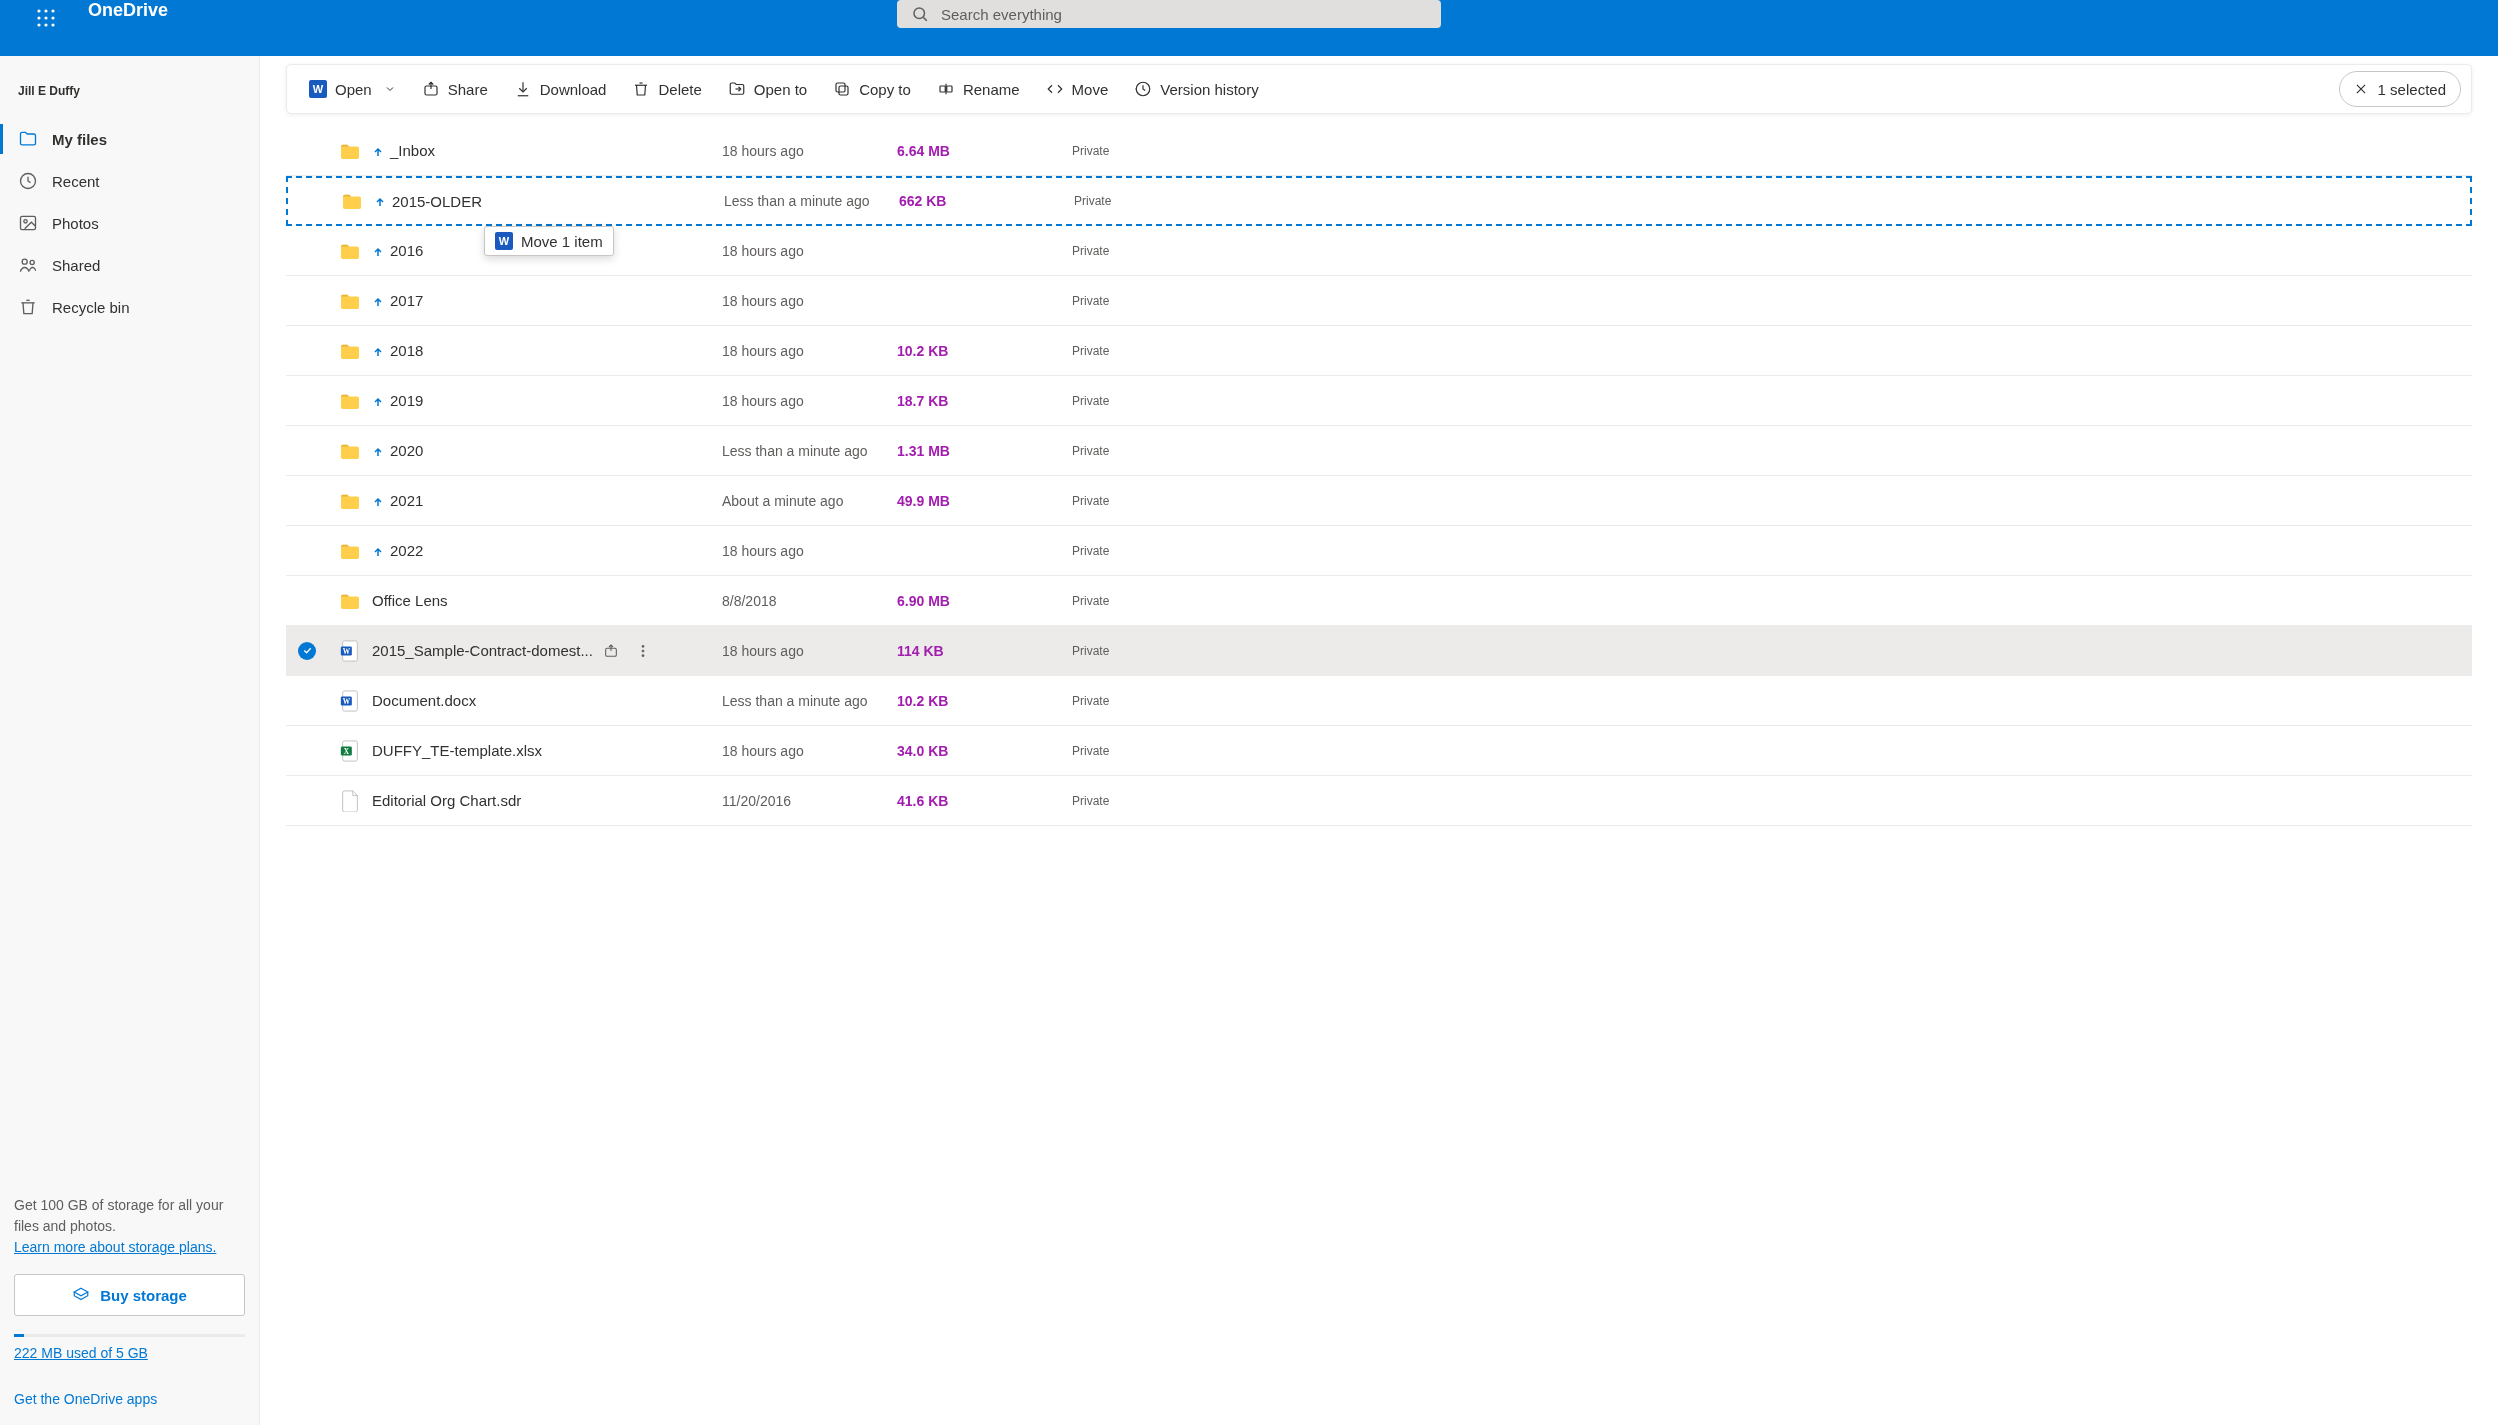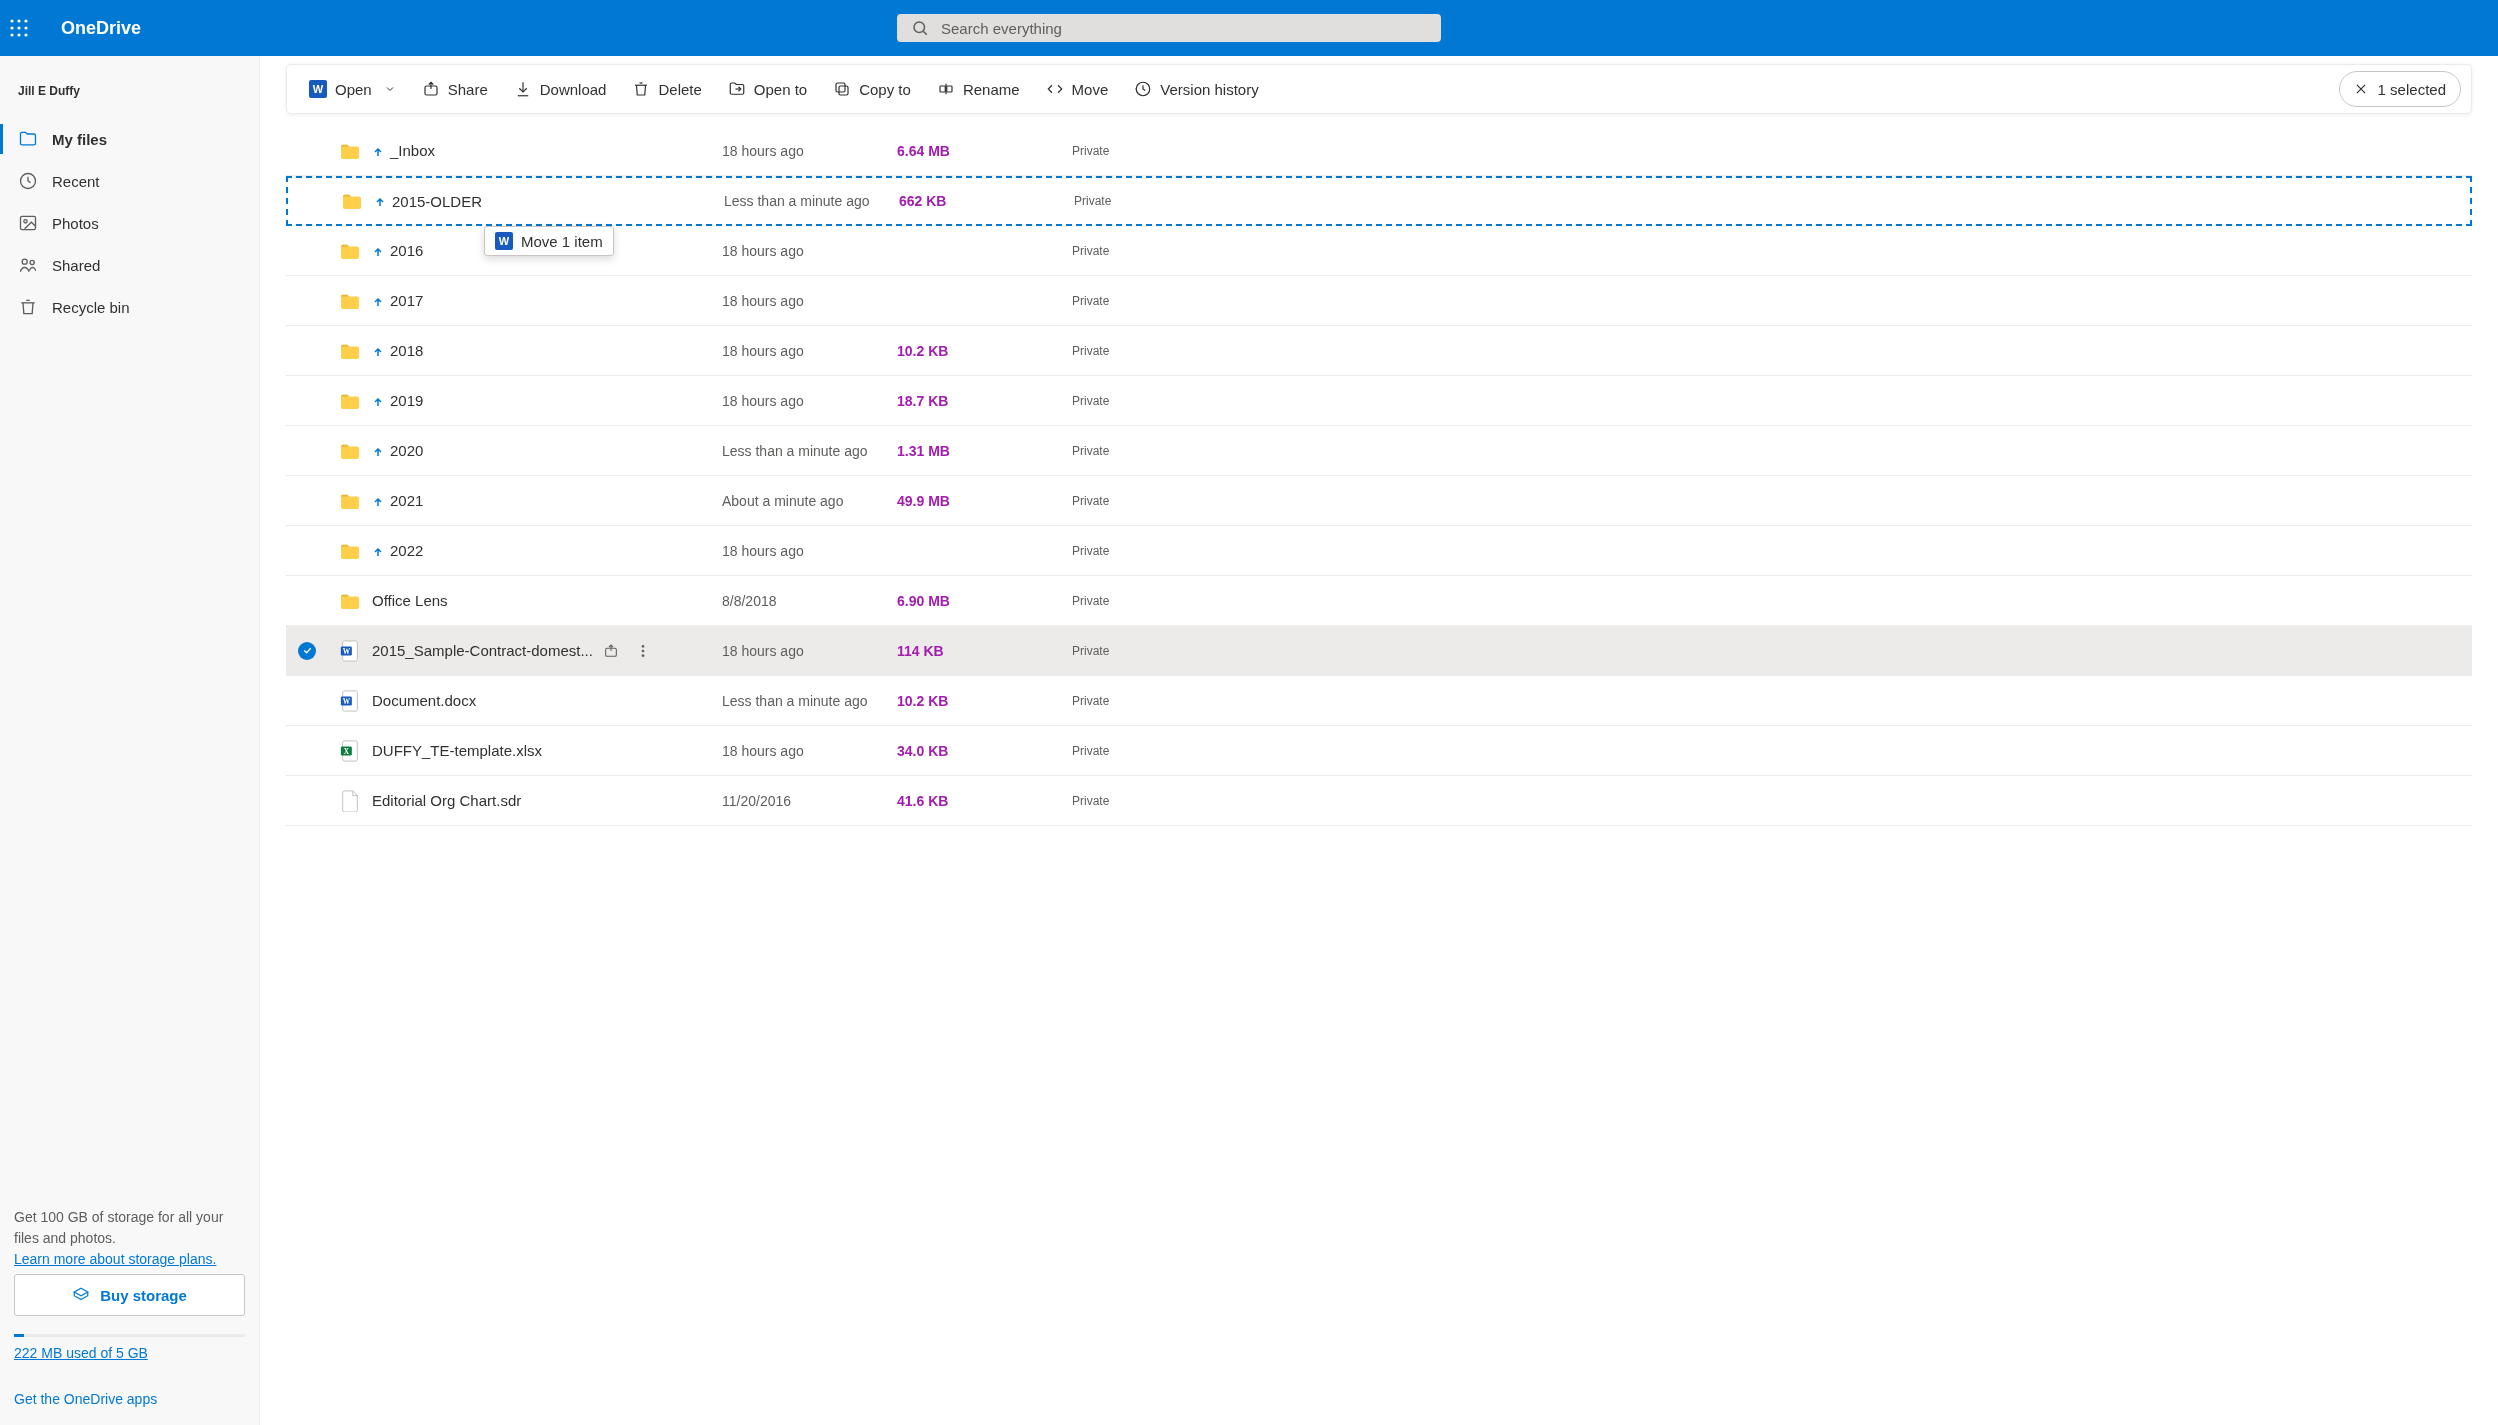--- a/index.html
+++ b/index.html
@@ -1,19 +1,19 @@
 <!DOCTYPE html>
 <html><head>
 <meta charset="utf-8">
 <style>
   * { box-sizing: border-box; margin: 0; padding: 0; }
   body { font-family: "Segoe UI", -apple-system, BlinkMacSystemFont, sans-serif; background: #f8f8f8; color: #323130; font-size: 14px; overflow: hidden; }
   .app { display: flex; flex-direction: column; height: 100vh; }
 
-  .topbar { height: 56px; background: #0078d4; display: flex; align-items: center; padding: 0 1px; gap: 24px; }
+  .topbar { height: 56px; background: #0078d4; display: flex; align-items: flex-start; padding: 0 28px; gap: 24px; }
   .waffle { width: 36px; height: 36px; display: flex; align-items: center; justify-content: center; cursor: pointer; }
   .waffle svg { fill: #fff; }
   .brand { color: #fff; font-size: 18px; font-weight: 600; }
   .search-wrap { flex: 1; display: flex; justify-content: center; }
   .search { width: 544px; height: 28px; background: #e1dfdd; border-radius: 4px; display: flex; align-items: center; padding: 0 14px; gap: 12px; }
   .search svg { stroke: #605e5c; }
   .search input { border: none; background: transparent; outline: none; font-size: 15px; color: #323130; flex: 1; }
   .search input::placeholder { color: #605e5c; }
   .topbar-right { width: 300px; }
 
@@ -24,21 +24,21 @@
   .nav { padding-top: 10px; }
   .nav-item { display: flex; align-items: center; gap: 14px; padding: 11px 18px; cursor: pointer; font-size: 15px; }
   .nav-item svg { stroke: #605e5c; fill: none; }
   .nav-item.active { font-weight: 600; position: relative; }
   .nav-item.active::before { content:""; position:absolute; left:0; top:6px; bottom:6px; width:3px; background:#0078d4; }
   .nav-item.active svg { stroke: #0078d4; }
 
   .sidebar-footer { margin-top: auto; padding: 14px 14px 18px; font-size: 14px; color: #605e5c; }
   .promo { line-height: 1.5; }
   .promo a { color: #0078d4; text-decoration: underline; cursor: pointer; }
-  .buy-btn { margin-top: 4px; width: 100%; height: 42px; border: 1px solid #c8c6c4; background: #fff; border-radius: 3px; display: flex; align-items: center; justify-content: center; gap: 10px; color: #0078d4; font-size: 15px; font-weight: 600; cursor: pointer; }
+  .buy-btn { margin-top: 16px; width: 100%; height: 42px; border: 1px solid #c8c6c4; background: #fff; border-radius: 3px; display: flex; align-items: center; justify-content: center; gap: 10px; color: #0078d4; font-size: 15px; font-weight: 600; cursor: pointer; }
   .buy-btn svg { stroke: #0078d4; fill: none; }
   .storage-bar { margin-top: 18px; height: 3px; background: #edebe9; position: relative; }
   .storage-bar span { position:absolute; left:0; top:0; height:100%; background:#0078d4; width:4.4%; }
   .storage-text { margin-top: 8px; color: #0078d4; text-decoration: underline; font-size: 14px; cursor: pointer; }
   .get-apps { margin-top: 30px; color: #0078d4; font-size: 14px; cursor: pointer; }
 
   .main { flex: 1; display: flex; flex-direction: column; background: #fff; overflow: hidden; }
   .cmdbar-wrap { padding: 8px 26px 0; }
   .cmdbar { height: 50px; background: #fff; border: 1px solid #edebe9; border-radius: 5px; box-shadow: 0 1px 4px rgba(0,0,0,.07); display: flex; align-items: center; padding: 0 10px; gap: 2px; }
   .cmd { display: flex; align-items: center; gap: 8px; padding: 0 12px; height: 36px; cursor: pointer; font-size: 15px; border-radius: 3px; }

